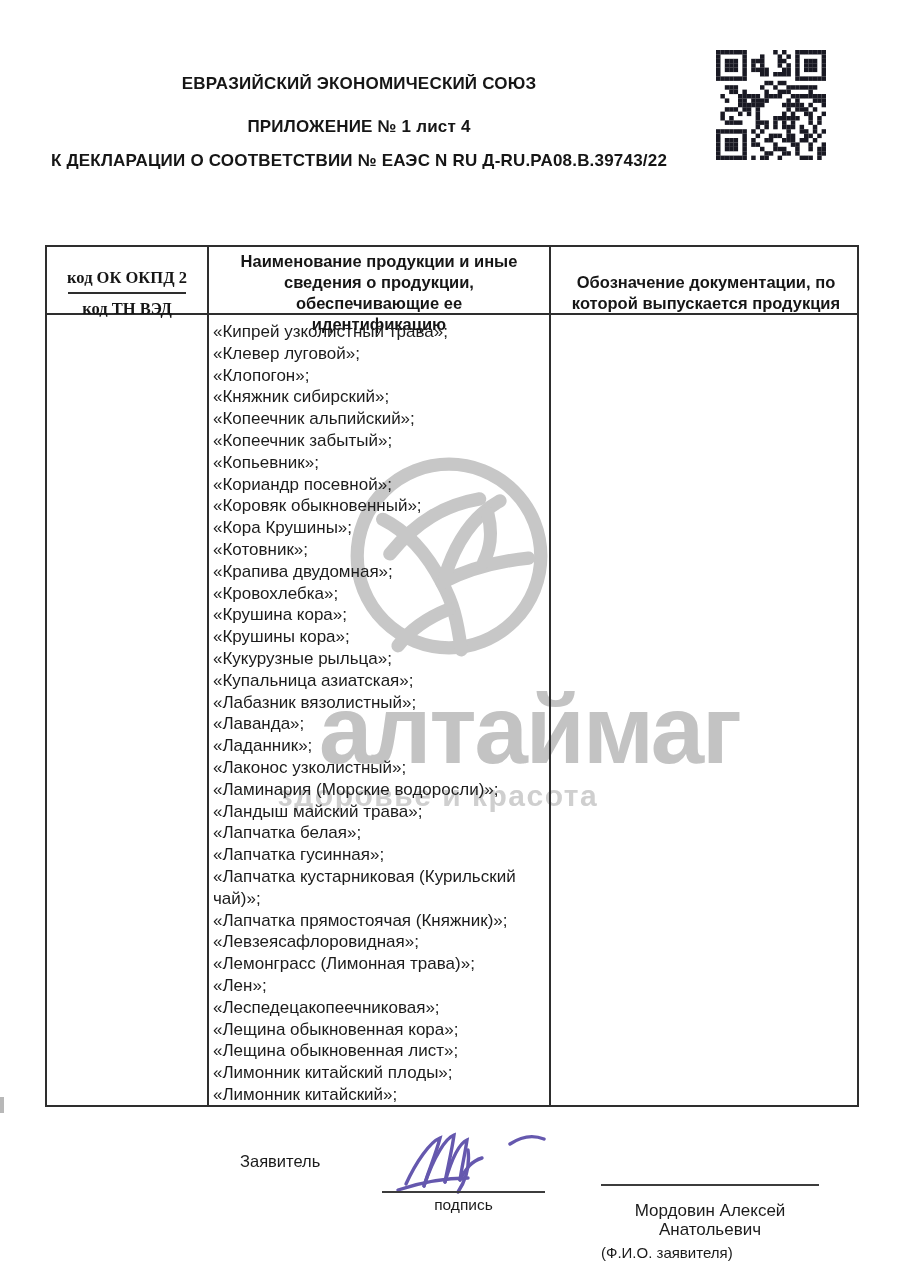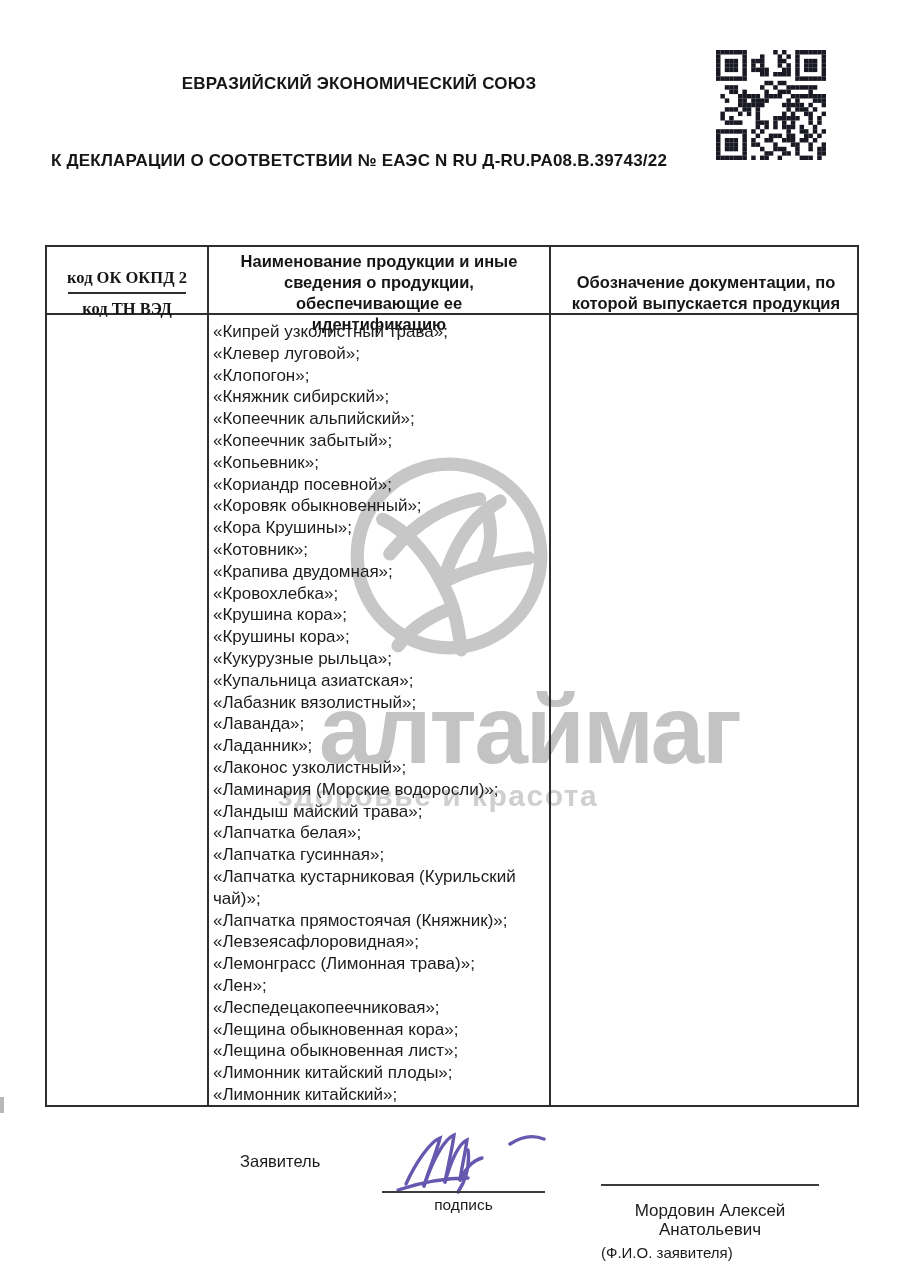--- a/index.html
+++ b/index.html
@@ -74,20 +74,21 @@
   #name-caption{left:601px;top:1244px;width:218px;text-align:left;font-size:15px;}
   
   #edge-mark{position:absolute;left:0;top:1097px;width:4px;height:16px;background:#9a9a9a;opacity:.7;z-index:2;}
 </style>
 </head>
 <body>
 
 <div id="page">
 
   <div class="doc-head" id="head1">ЕВРАЗИЙСКИЙ ЭКОНОМИЧЕСКИЙ СОЮЗ</div>
+  <div class="doc-head" id="head2">ПРИЛОЖЕНИЕ № 1 лист 4</div>
   <div class="doc-head" id="head3">К ДЕКЛАРАЦИИ О СООТВЕТСТВИИ № ЕАЭС N RU Д-RU.РА08.В.39743/22</div>
 
   <div id="qr">
       <svg viewBox="0 0 25 25">
         <rect x="13" y="0" width="1.02" height="1.02" fill="#191923"></rect>
         <rect x="15" y="0" width="1.02" height="1.02" fill="#191923"></rect>
         <rect x="10" y="1" width="1.02" height="1.02" fill="#191923"></rect>
         <rect x="14" y="1" width="1.02" height="1.02" fill="#191923"></rect>
         <rect x="16" y="1" width="1.02" height="1.02" fill="#191923"></rect>
         <rect x="8" y="2" width="1.02" height="1.02" fill="#191923"></rect>

